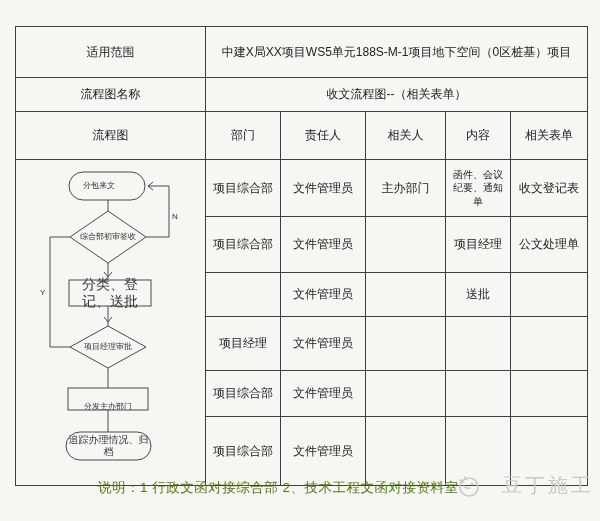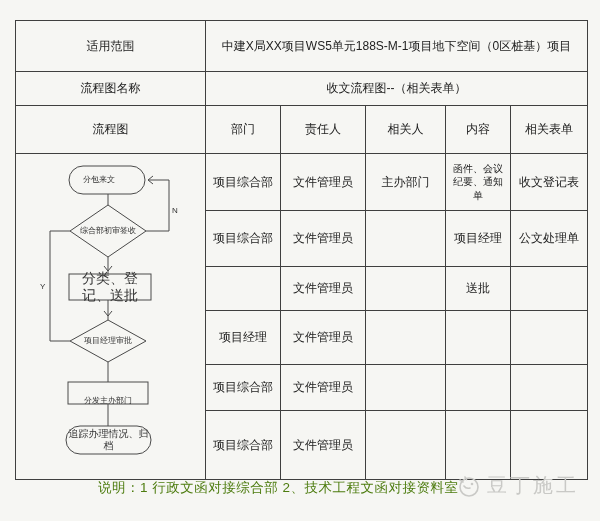--- a/index.html
+++ b/index.html
@@ -5,21 +5,21 @@
   html,body{margin:0;padding:0;}
   body{
     width:600px;height:521px;
     background:#f6f6f3;
     font-family:"Liberation Sans","DejaVu Sans",sans-serif;
     color:#1c1c1c;
     position:relative;
     overflow:hidden;
   }
   #doc-table{
-    position:absolute;left:15px;top:20px;
+    position:absolute;left:15px;top:26px;
     width:572px;
     border-collapse:collapse;
     table-layout:fixed;
   }
   #doc-table td,#doc-table th{
     border:1px solid #3f3f3f;
     font-size:12px;
     font-weight:normal;
     text-align:center;
     vertical-align:middle;
@@ -41,21 +41,21 @@
     position:absolute;
     font-size:8px;color:#333;
   }
   #note{
     position:absolute;left:98px;top:479px;
     font-size:13.5px;color:#4d7c0f;letter-spacing:0.5px;
     white-space:nowrap;
   }
   #watermark{
     position:absolute;left:456px;top:472px;
-    display:flex;align-items:center;gap:5px;
+    display:flex;align-items:center;gap:20px;
     color:#c9c9c6;
   }
   #watermark .wm-text{
     font-size:20px;letter-spacing:3px;white-space:nowrap;
   }
 </style>
 </head>
 <body>
 
 <table id="doc-table">

